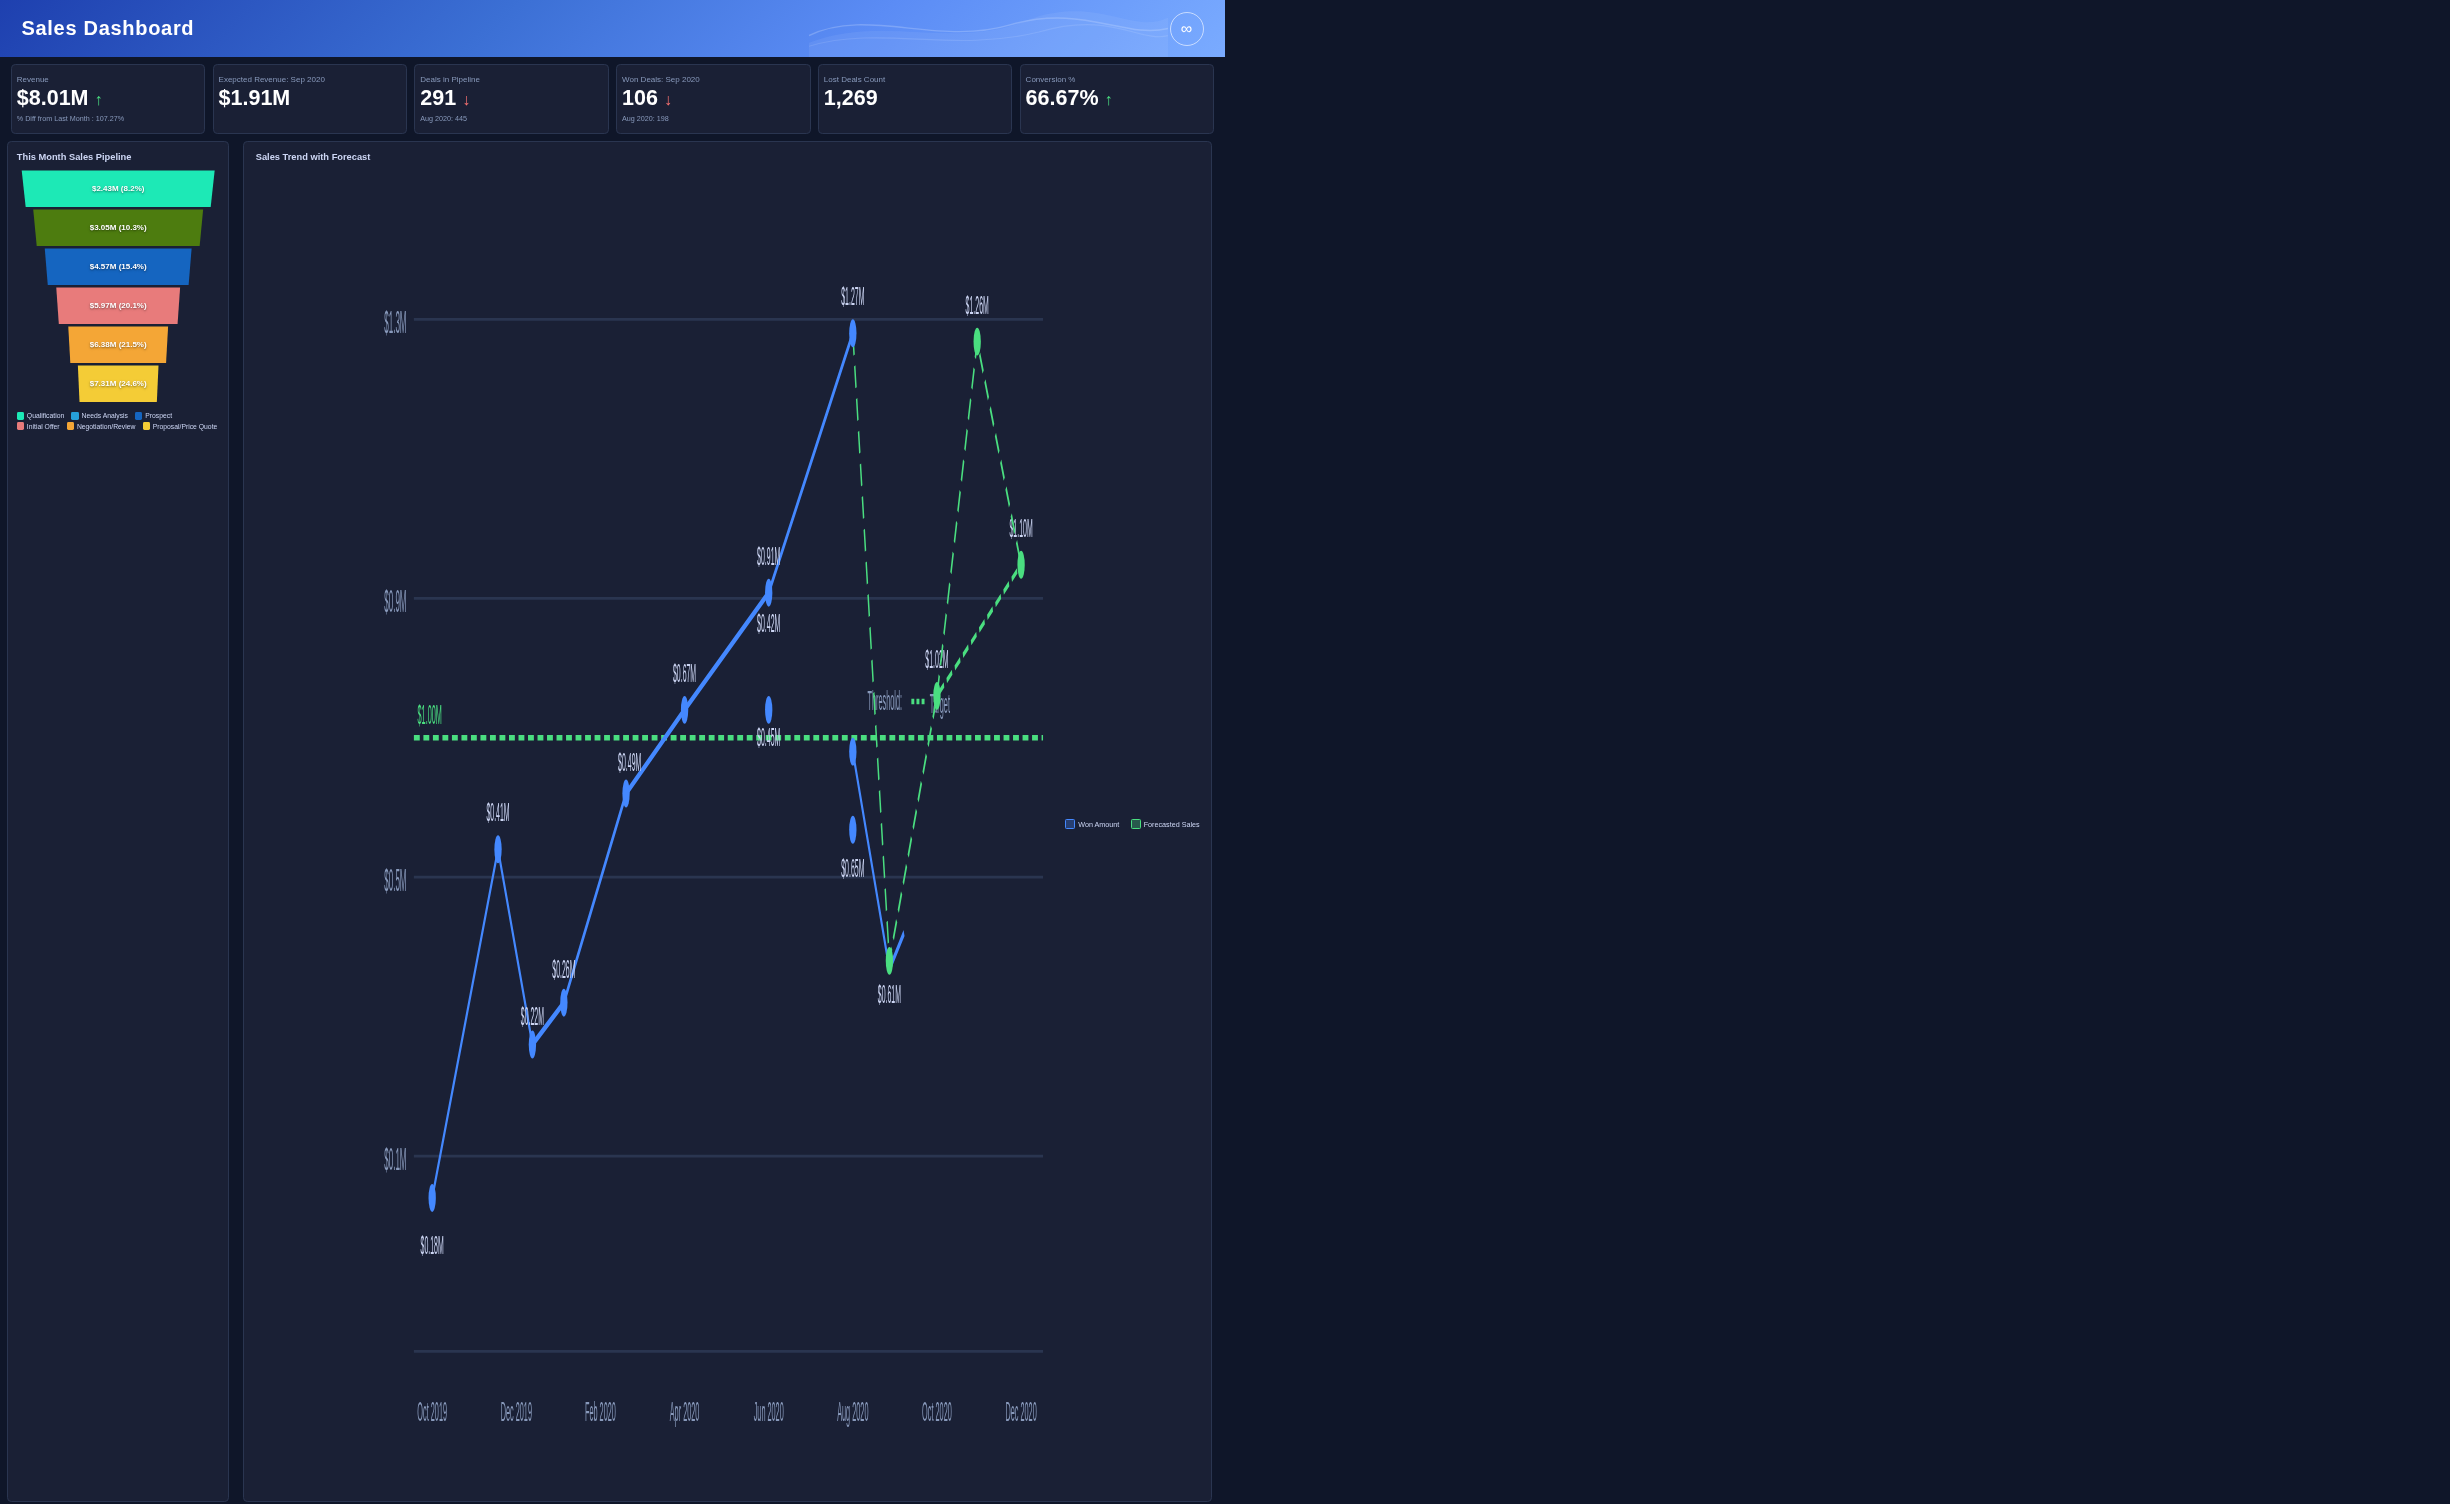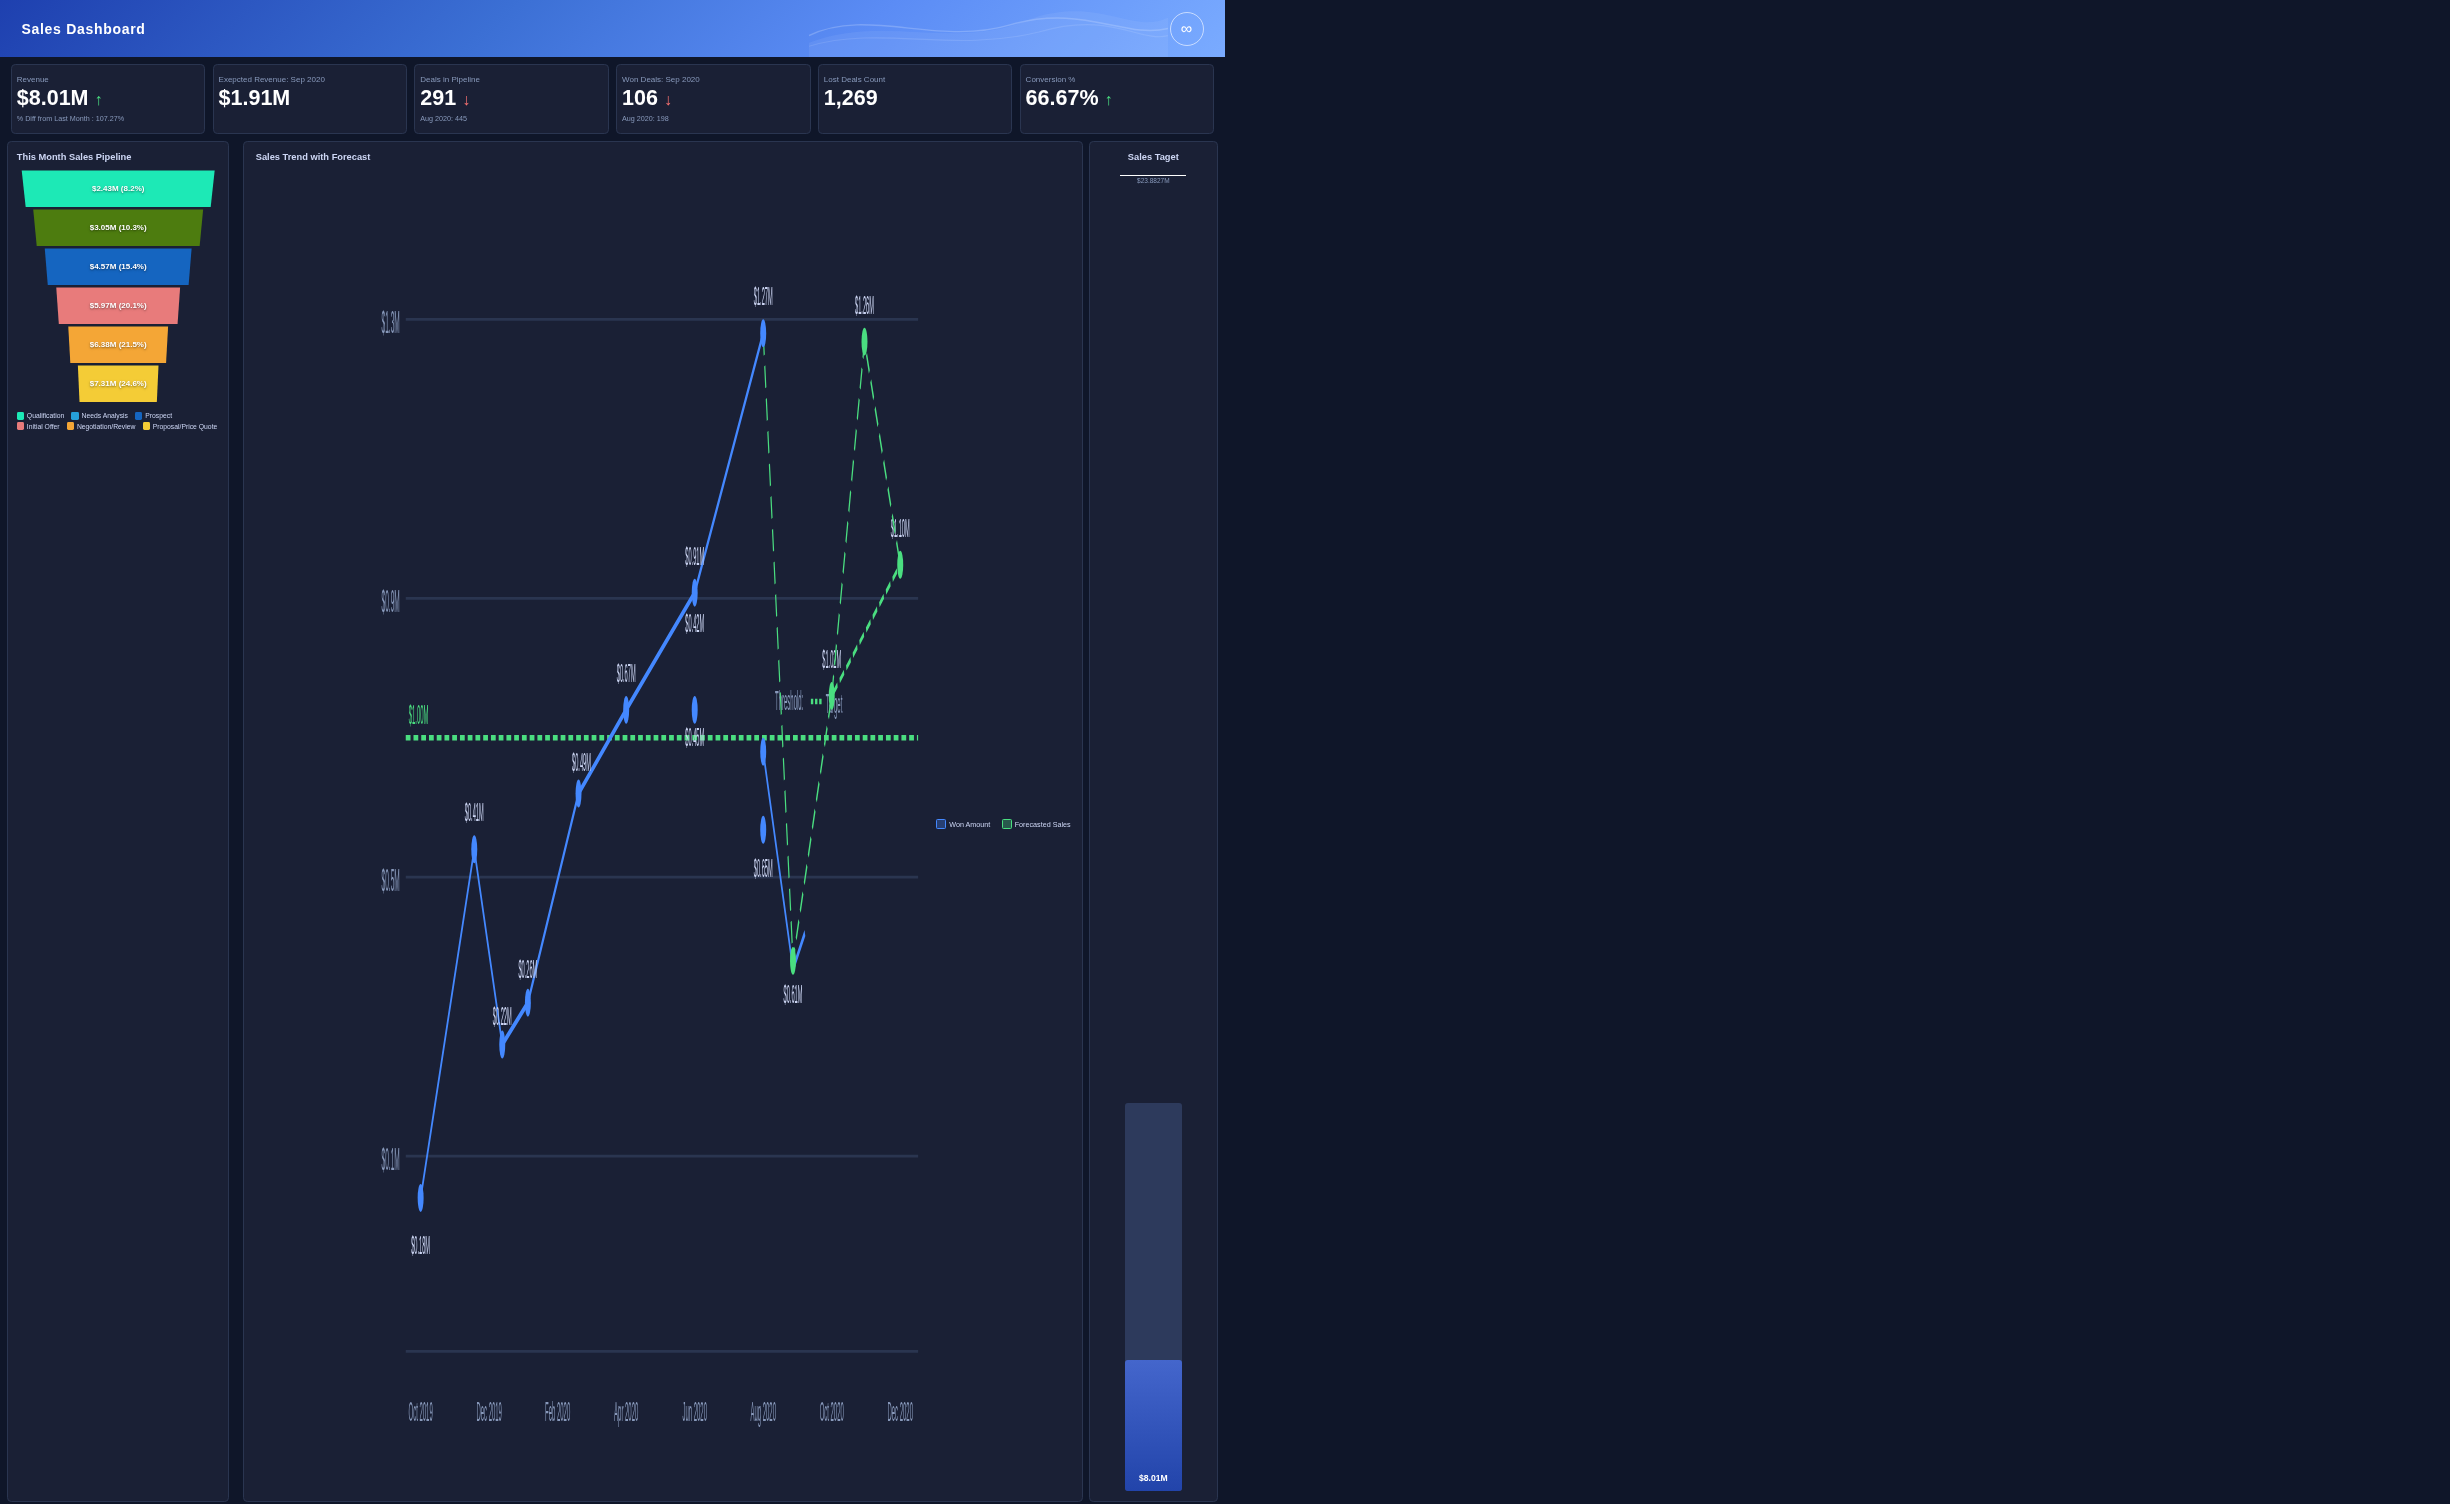--- a/index.html
+++ b/index.html
@@ -17,21 +17,21 @@
       background: linear-gradient(135deg, #1e40af 0%, #3b6fd4 40%, #5b8cf5 70%, #7aabff 100%);
       padding: 13px 21.5px;
       display: flex;
       align-items: center;
       justify-content: space-between;
       height: 57px;
       position: relative;
       overflow: hidden;
     }
     .header-title {
-      font-size: 14px;
+      font-size: 20px;
       font-weight: 800;
       color: #fff;
       letter-spacing: 0.7px;
     }
     .header-wave {
       position: absolute;
       right: 57px;
       top: 0;
       width: 359px;
       height: 57px;
@@ -390,28 +390,15 @@
         <div style="width:10px;height:10px;border:1.4px solid #4488ff;border-radius:1.4px;background:rgba(68,136,255,0.3);"></div>
         <span style="font-size:7.2px;color:#cdd6f4;">Won Amount</span>
       </div>
       <div class="legend-item">
         <div style="width:10px;height:10px;border:1.4px solid #4ade80;border-radius:1.4px;background:rgba(74,222,128,0.3);"></div>
         <span style="font-size:7.2px;color:#cdd6f4;">Forecasted Sales</span>
       </div>
     </div>
   </div>
 
-  <div class="right-panel">
-    <div class="panel-title" style="text-align:center;">Sales Taget</div>
-    <div style="width:100%;margin:4.3px 0 1.4px 0;">
-      <div style="height:1.4px;background:#fff;width:60%;margin:0 auto;"></div>
-    </div>
-    <div style="font-size:6.5px;color:#8899bb;text-align:center;margin-bottom:2.9px;">$23.8827M</div>
-    <div class="target-bar-container">
-      <div class="target-bar-bg">
-        <div class="target-bar-fill" style="height:33.6%;"></div>
-        <div class="target-label">$8.01M</div>
-      </div>
-    </div>
-  </div>
 
 </div>
 
 
 </body></html>

